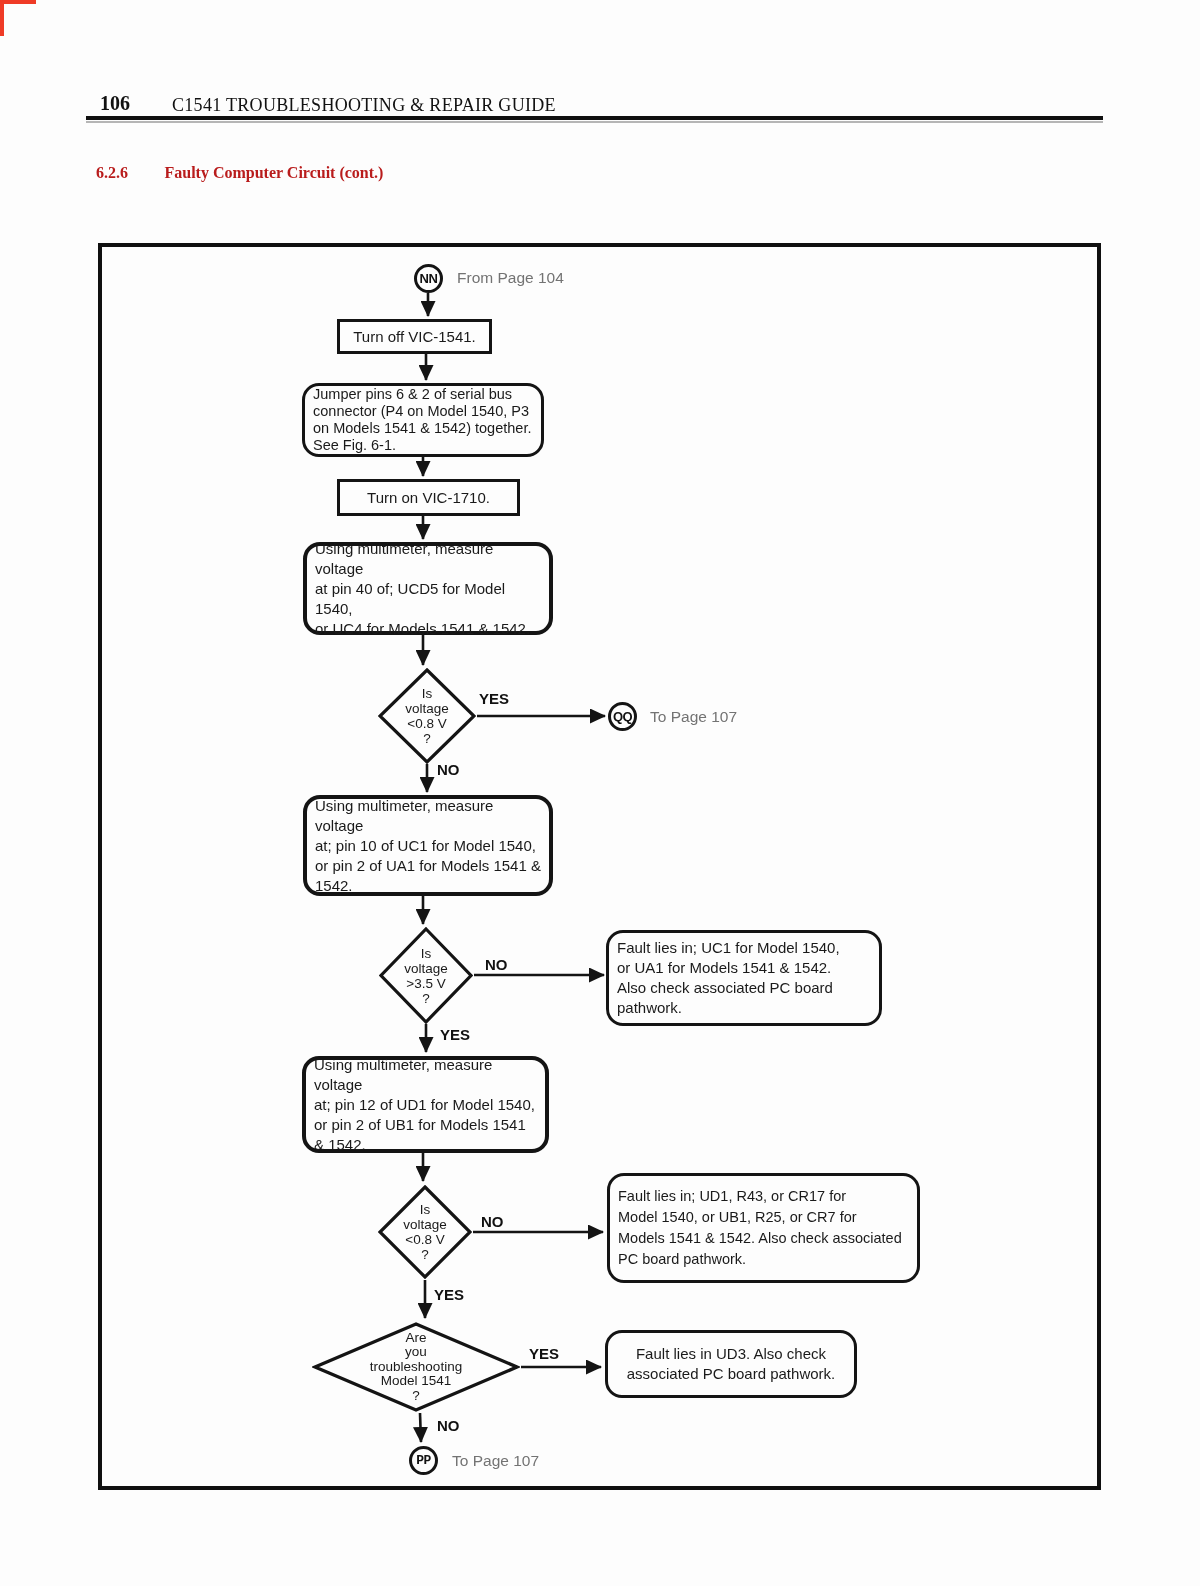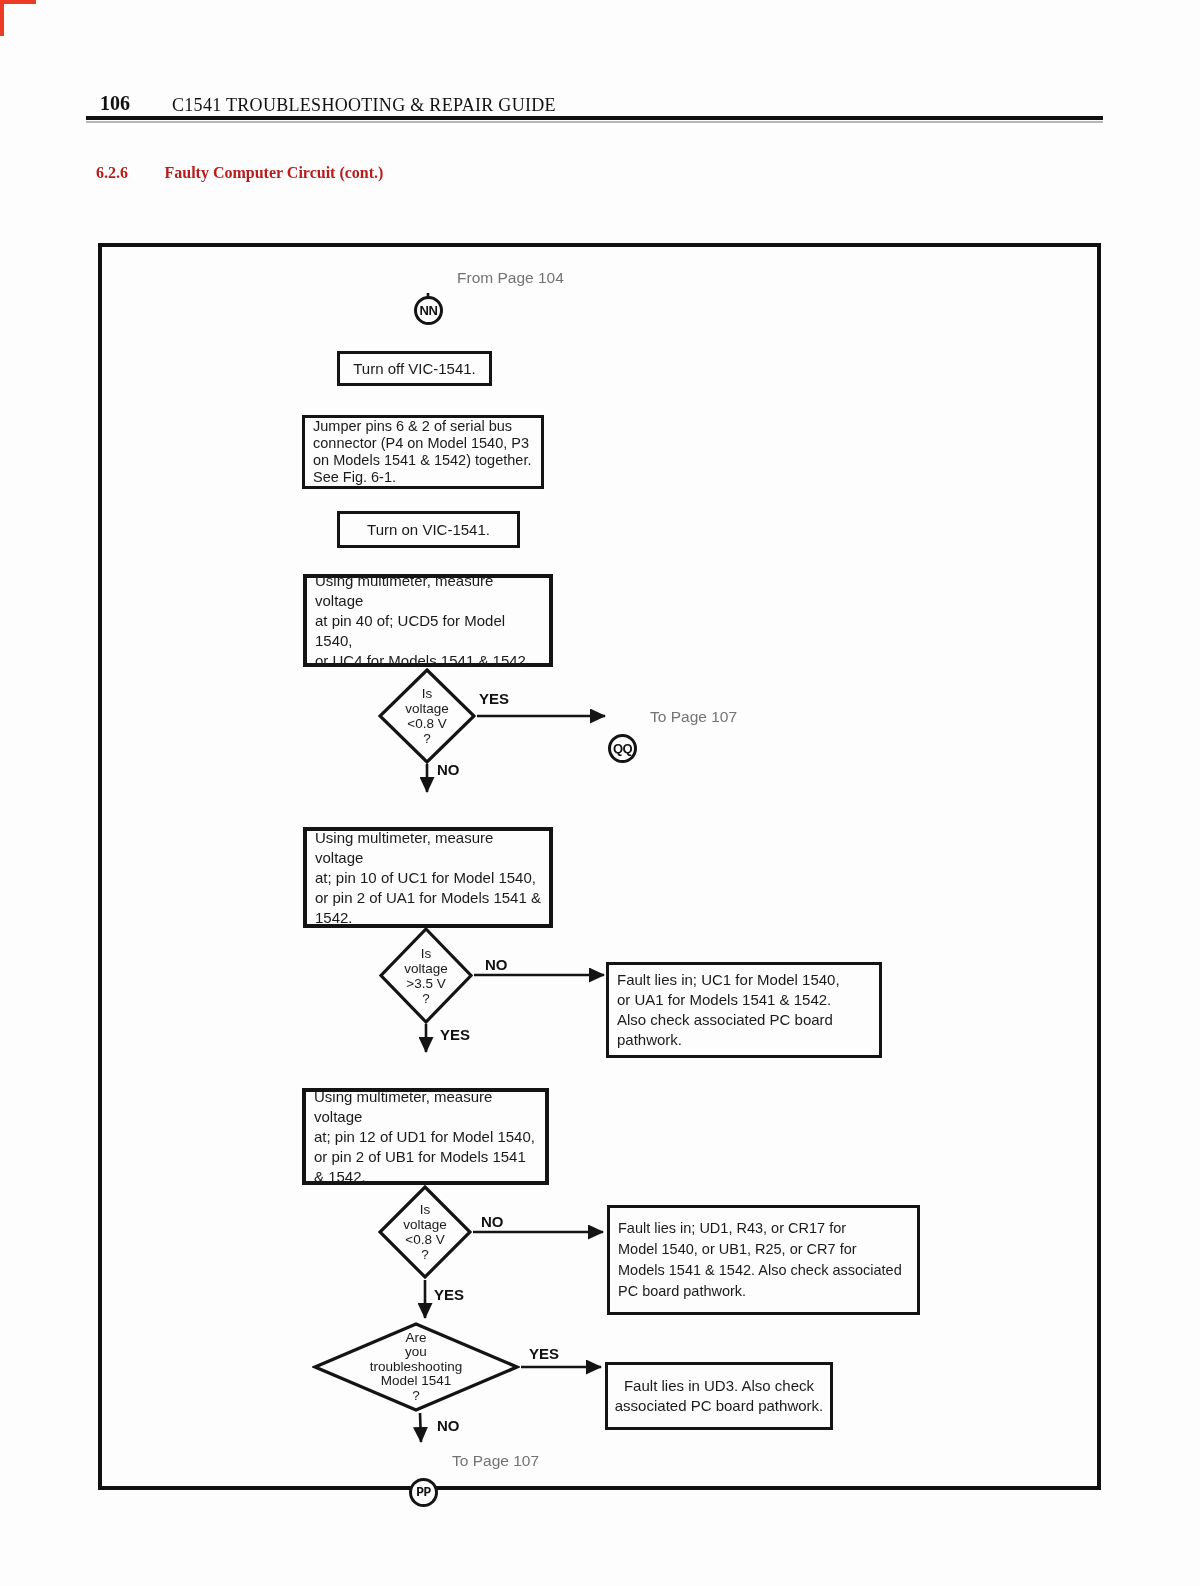--- a/index.html
+++ b/index.html
@@ -9,26 +9,26 @@
   }
   .abs{position:absolute;}
   
   .pgnum{font-family:"Liberation Serif",serif;font-weight:bold;font-size:20px;}
   .hdrtitle{font-family:"Liberation Serif",serif;font-size:18px;letter-spacing:.3px;}
   .rule{background:#101010;}
   .rule2{background:#b5b5b5;}
   .sechead{font-family:"Liberation Serif",serif;font-weight:bold;font-size:16px;color:#b91c1c;}
   
   .frame{border:4px solid #101010;background:transparent;}
-  .node{box-sizing:border-box;background:#fdfdfd;z-index:3;margin-top:32px;}
+  .node{box-sizing:border-box;background:#fdfdfd;z-index:3;}
   .pbox{border:3px solid #141414;display:flex;align-items:center;justify-content:center;
         font-size:15px;line-height:19px;color:#1a1a1a;}
   .pbox.thick{border-width:4px;}
   .pbox.leftal{justify-content:flex-start;text-align:left;padding:2px 8px;}
-  .pre{white-space:pre-line;}
+  .pre{white-space:pre-line;border-radius:17px;}
   .ctr{text-align:center;}
   .circle{box-sizing:border-box;border:3px solid #141414;border-radius:50%;background:#fdfdfd;
           display:flex;align-items:center;justify-content:center;
           font-weight:bold;font-size:13px;letter-spacing:-.5px;z-index:3;}
   .reflabel{font-size:15.5px;color:#737373;z-index:3;}
   .dtext{display:flex;align-items:center;justify-content:center;text-align:center;
          font-size:13.5px;line-height:15px;color:#1a1a1a;z-index:4;}
   .branch{font-weight:bold;font-size:15px;color:#111;z-index:4;}
   .diamond{z-index:3;}
   svg.lines{position:absolute;left:0;top:0;z-index:2;}
@@ -80,21 +80,21 @@
 <div class="abs circle node" style="left:414px;top:264px;width:29px;height:29px;">NN</div>
 <div class="abs reflabel" style="left:457px;top:269px;">From Page 104</div>
 
 <div class="abs node pbox ctr" style="left:337px;top:319px;width:155px;height:35px;">Turn off VIC-1541.</div>
 
 <div class="abs node pbox leftal pre" style="left:302px;top:383px;width:242px;height:74px;font-size:14.5px;line-height:17px;border-width:3.5px;">Jumper pins 6 &amp; 2 of serial bus
 connector (P4 on Model 1540, P3
 on Models 1541 &amp; 1542) together.
 See Fig. 6-1.</div>
 
-<div class="abs node pbox ctr" style="left:337px;top:479px;width:183px;height:37px;">Turn on VIC-1541.</div>
+<div class="abs node pbox ctr" style="left:337px;top:479px;width:183px;height:37px;">Turn on VIC-1710.</div>
 
 <div class="abs node pbox thick leftal pre" style="left:303px;top:542px;width:250px;height:93px;line-height:20px;">Using multimeter, measure voltage
 at pin 40 of; UCD5 for Model 1540,
 or UC4 for Models 1541 &amp; 1542.</div>
 
 <div class="abs node pbox thick leftal pre" style="left:303px;top:795px;width:250px;height:101px;line-height:20px;">Using multimeter, measure voltage
 at; pin 10 of UC1 for Model 1540,
 or pin 2 of UA1 for Models 1541 &amp;
 1542.</div>
 
@@ -158,17 +158,17 @@
     </svg>
   <div class="abs dtext pre" style="left:0;top:0;width:208px;height:90px;line-height:14.5px;">Are
 you
 troubleshooting
 Model 1541
 ?</div>
 </div>
 <div class="abs branch" style="left:529px;top:1345px;">YES</div>
 <div class="abs branch" style="left:437px;top:1417px;">NO</div>
 
-<div class="abs node pbox ctr pre" style="left:605px;top:1330px;width:228px;height:68px;line-height:20px;border-width:3.5px;">Fault lies in UD3.  Also check
+<div class="abs node pbox ctr pre" style="left:605px;top:1330px;width:252px;height:68px;line-height:20px;border-width:3.5px;">Fault lies in UD3.  Also check
 associated PC board pathwork.</div>
 
 <div class="abs circle node" style="left:409px;top:1446px;width:29px;height:29px;font-family:Liberation Mono, monospace;">PP</div>
 <div class="abs reflabel" style="left:452px;top:1452px;">To Page 107</div>
 
 </body></html>

